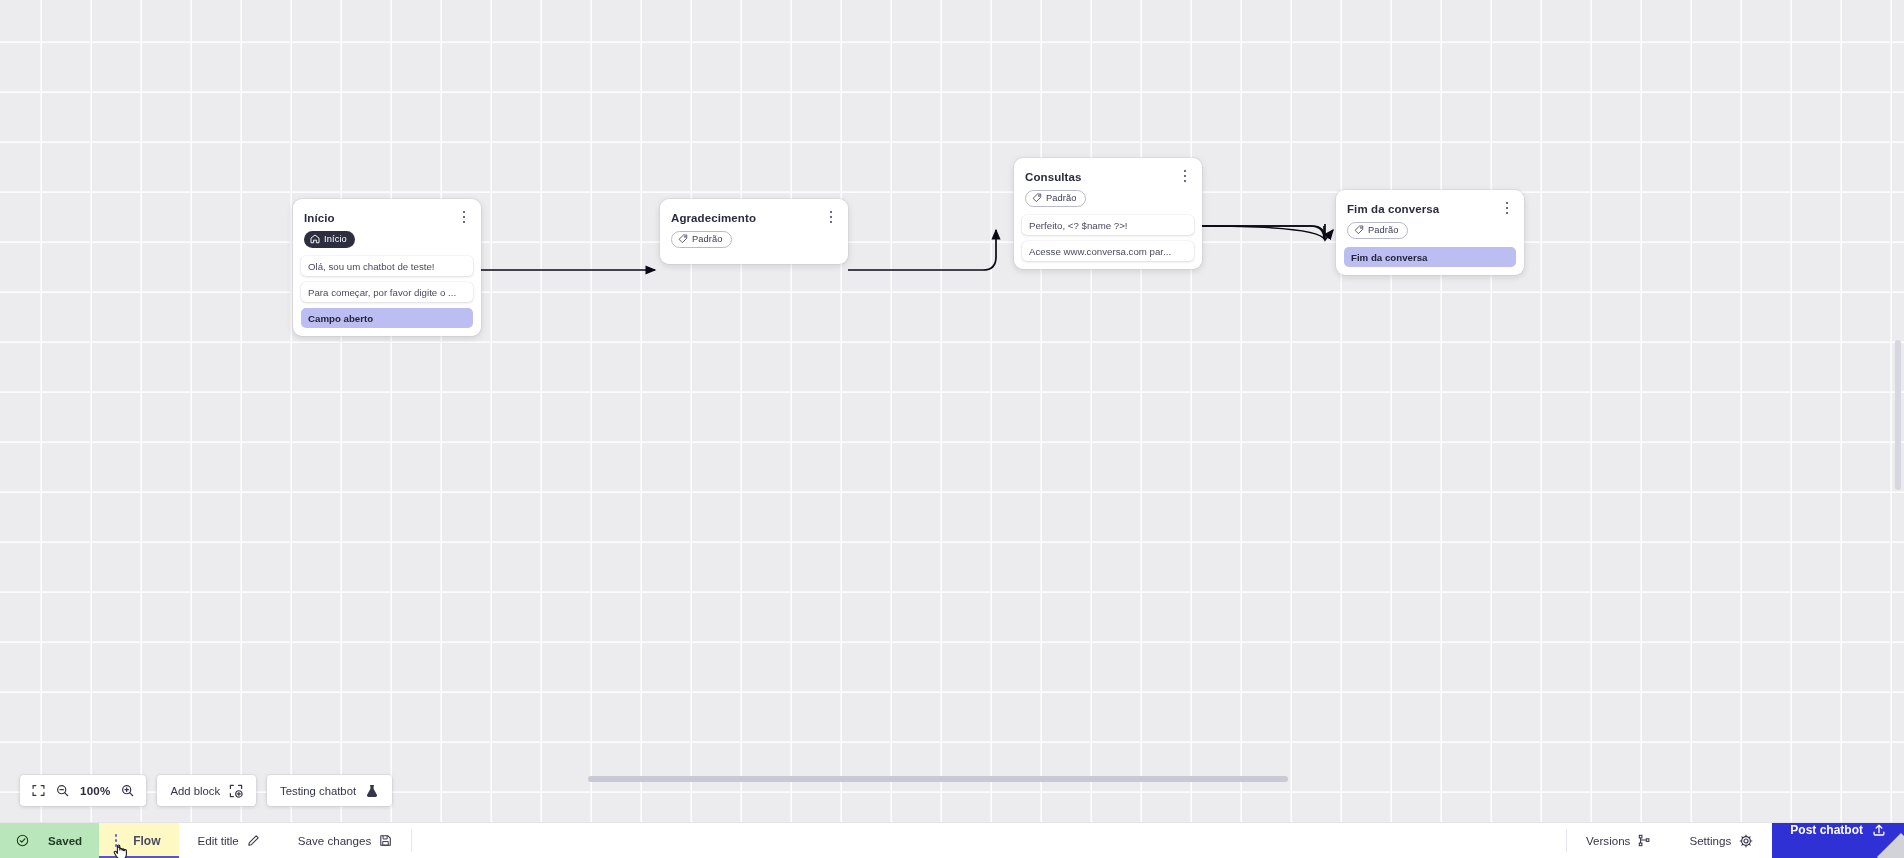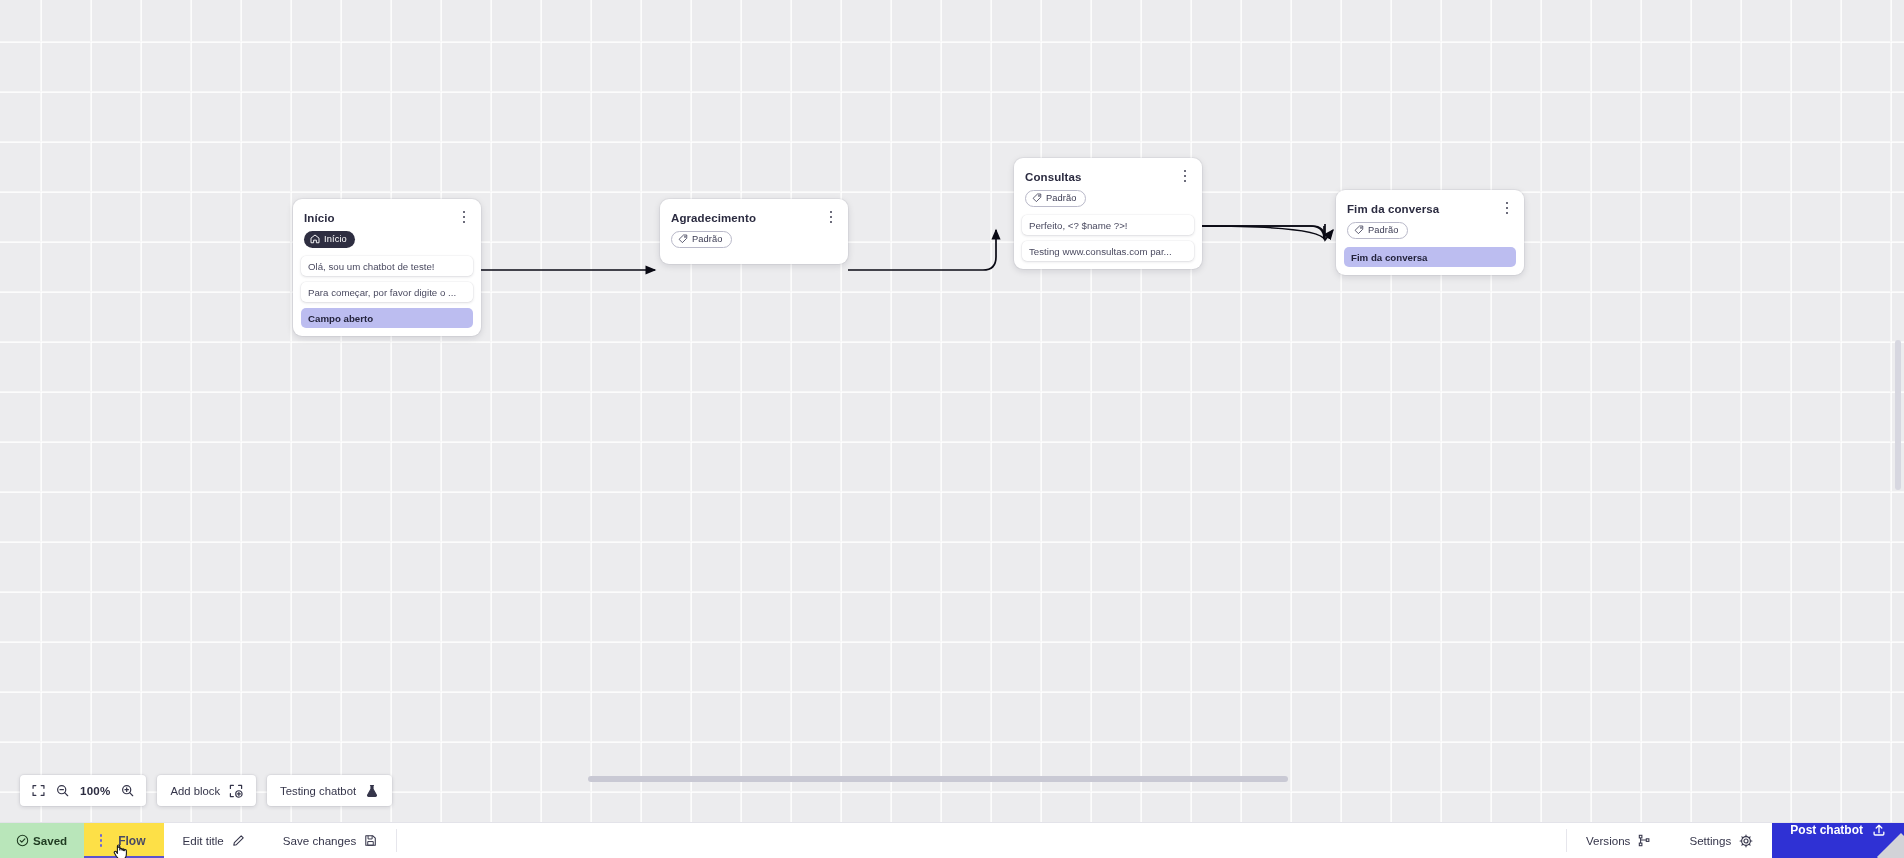--- a/index.html
+++ b/index.html
@@ -142,34 +142,34 @@
     left: 0; bottom: 0;
     width: 1904px;
     height: 36px;
     background: #ffffff;
     border-top: 1px solid #e3e3e9;
     display: flex;
     align-items: stretch;
     z-index: 40;
   }
   .saved-chip {
-    display: flex; align-items: center; gap: 4px;
+    display: flex; align-items: center; gap: 19px;
     background: #b9e6ba;
     color: #1f3b21;
     padding: 0 17px 0 16px;
     font-size: 11.6px;
     font-weight: 700;
   }
   .sb-left { display: flex; align-items: stretch; }
   .sb-right { margin-left: auto; display: flex; align-items: stretch; }
 
   .flow-tab {
     display: flex; align-items: center; gap: 10px;
     padding: 0 18px 0 10px;
-    background: #fde047;
+    background: #fef9c3;
     position: relative;
     cursor: pointer;
   }
   .flow-tab .kebab i { background:#6b63d8; }
   .flow-tab .label { font-size: 12px; font-weight: 700; color: #4a4a63; }
   .flow-tab::after {
     content:""; position:absolute; left:0; right:0; bottom:0; height:2px; background:#5b52cf;
   }
   .sb-item {
     display: flex; align-items: center; gap: 8px;
@@ -307,21 +307,21 @@
           <svg width="10" height="10" viewBox="0 0 16 16">
               <path d="M8.8 1.6H14v5.2l-7 7-5.3-5.3z" fill="none" stroke="#3a3a52" stroke-width="1.3" stroke-linejoin="round"></path>
               <circle cx="11.2" cy="4.6" r="1.05" fill="none" stroke="#3a3a52" stroke-width="1.1"></circle>
             </svg>
         </span>
         <span>Padrão</span>
       </span>
     </div>
     <div class="msg-list">
       <div class="msg">Perfeito, &lt;? $name ?&gt;!</div>
-      <div class="msg">Testing www.consultas.com par...</div>
+      <div class="msg">Acesse www.conversa.com par...</div>
     </div>
   </div>
 
   <div class="node" style="left:1336px; top:190px;">
     <div class="node-head">
       <div class="node-title">Fim da conversa</div>
       <div class="kebab">
           <i></i>
           <i></i>
           <i></i>

